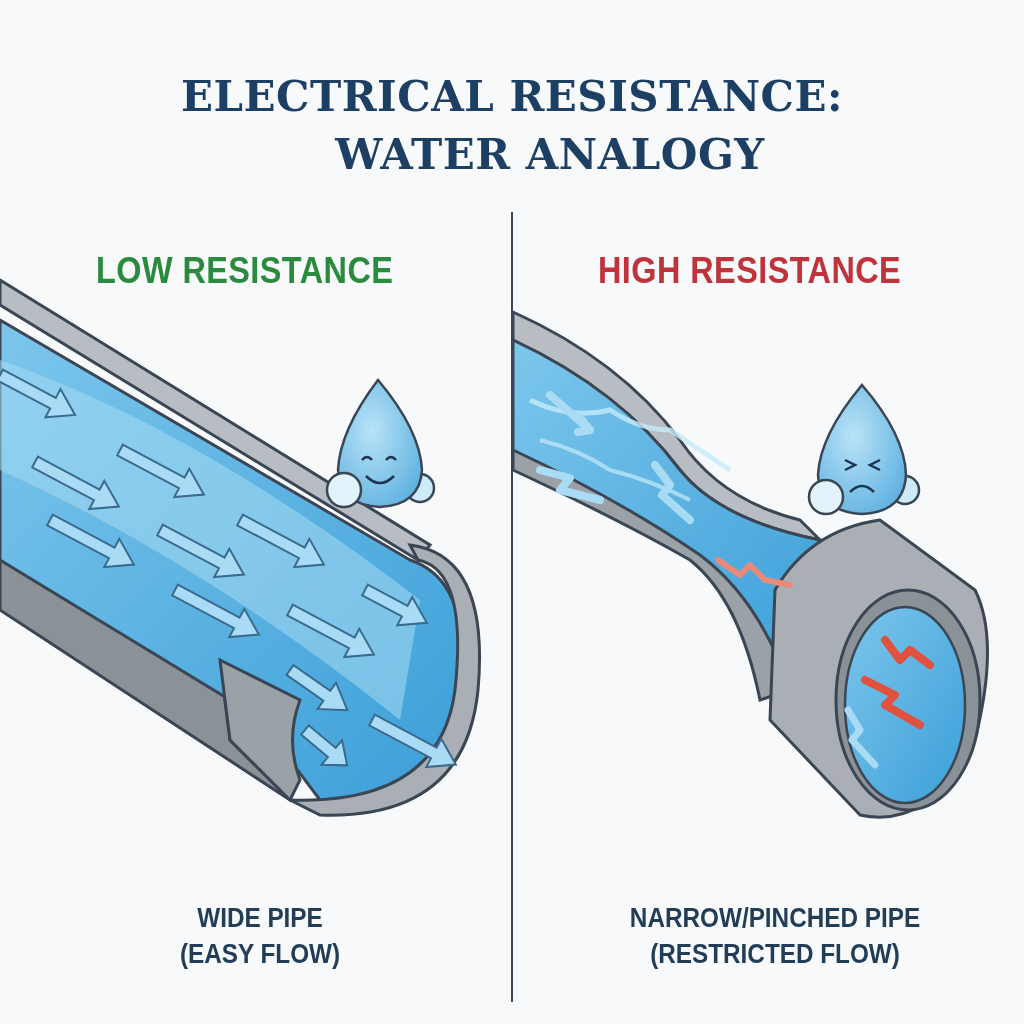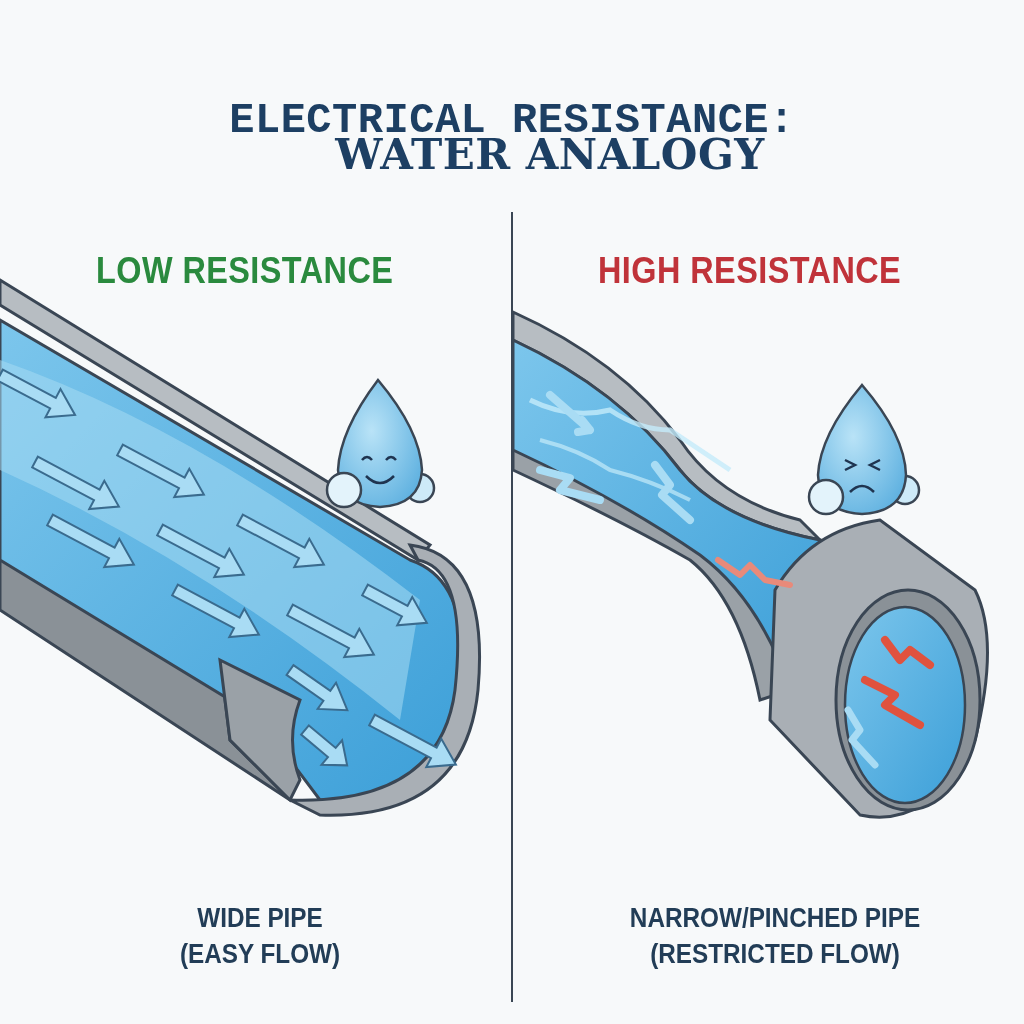--- a/index.html
+++ b/index.html
@@ -1,18 +1,18 @@
 <!DOCTYPE html>
 <html><head>
 <meta charset="utf-8">
 <style>
   html, body { margin:0; padding:0; }
   body { width:1024px; height:1024px; background:#f7f9fa; position:relative; overflow:hidden; font-family:"Liberation Sans", sans-serif; }
   .title { position:absolute; left:0; width:1024px; text-align:center; font-family:"DejaVu Serif", serif; font-weight:bold; color:#1d3f63; font-size:42px; letter-spacing:0.5px; }
-  .t1 { top:97px;font-family:Liberation Mono, monospace; }
+  .t1 { top:72px; }
   .t2 { top:130px;padding-left:38px; }
   .divider { position:absolute; left:511px; top:212px; width:2px; height:790px; background:#3a4654; }
   .panel-head { position:absolute; top:250px; font-family:"Liberation Sans", sans-serif; font-weight:bold; font-size:36px; letter-spacing:0.5px; transform:scaleX(0.9); transform-origin:left top; }
   .low-head { left:96px; color:#2a8a3e; }
   .high-head { left:598px; color:#c0333a; }
   .caption { position:absolute; top:900px; text-align:center; font-weight:bold; color:#223d57; font-size:27px; line-height:36px; transform:scaleX(0.9); }
   .cap-left { left:110px; width:300px; }
   .cap-right { left:560px; width:430px; }
   svg.art { position:absolute; left:0; top:0; }
 </style>

